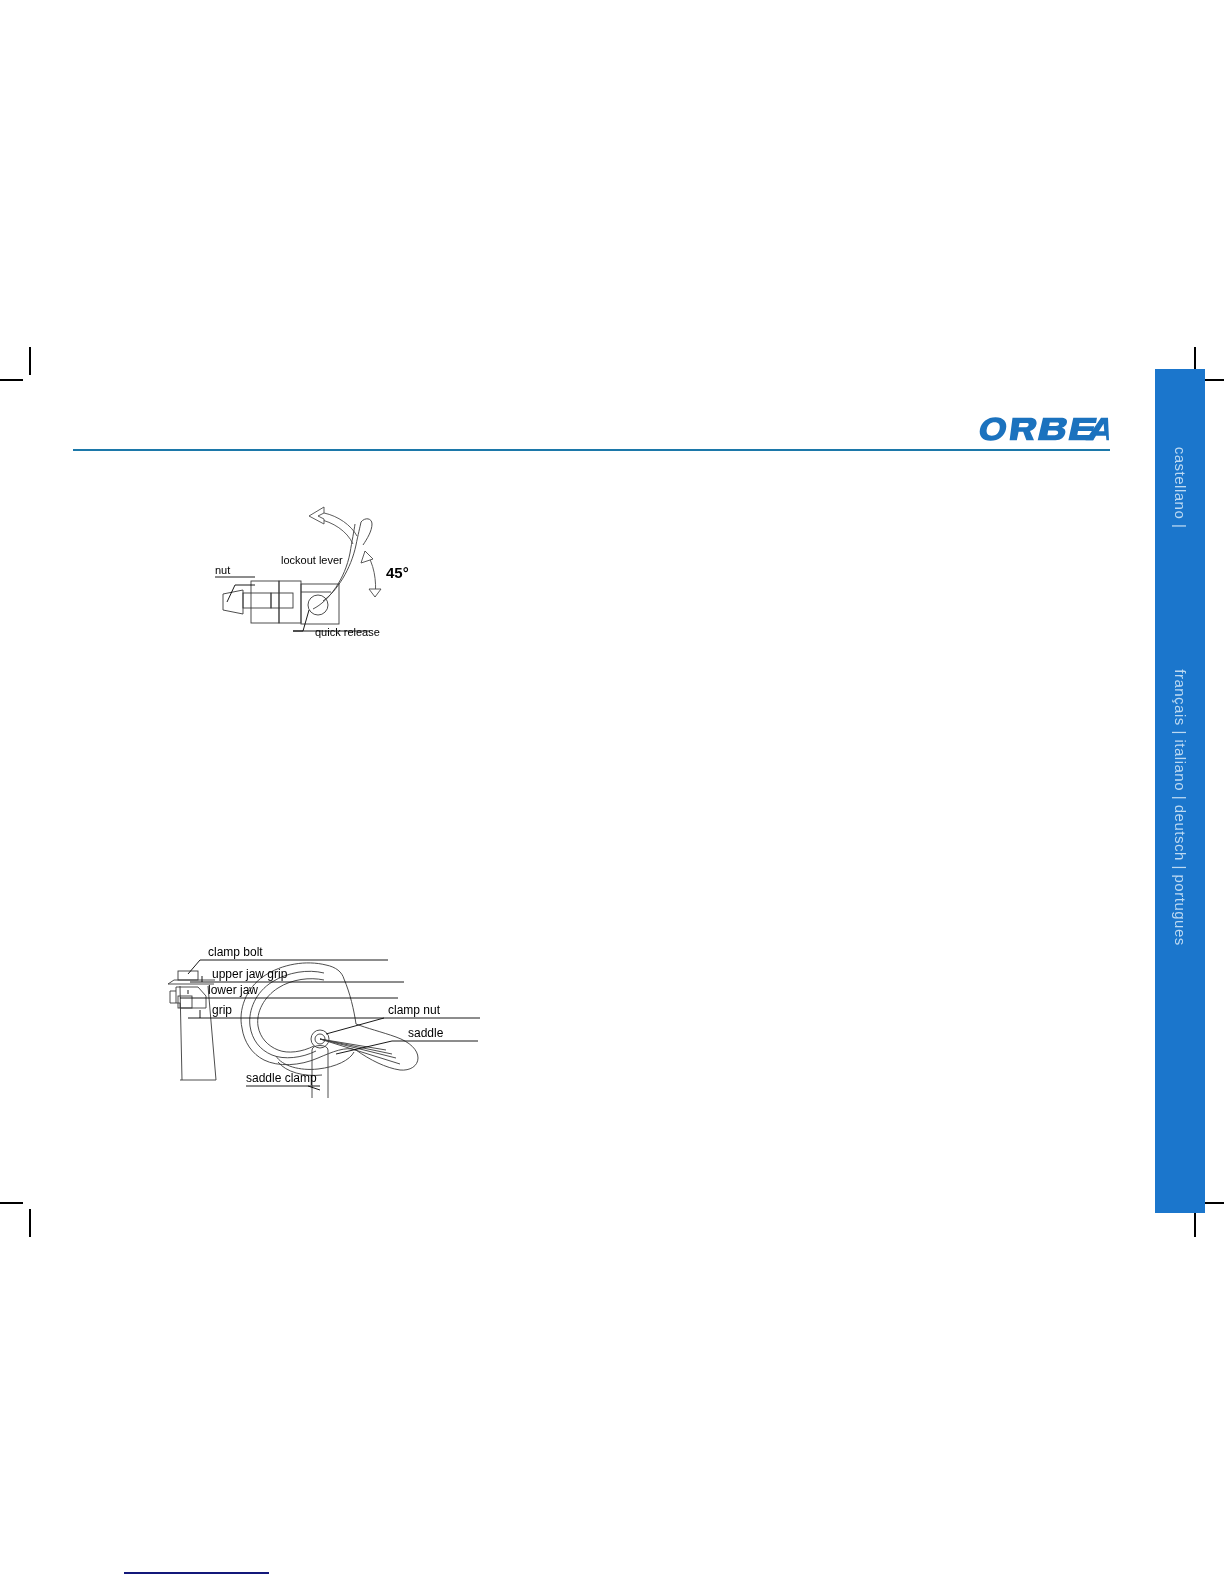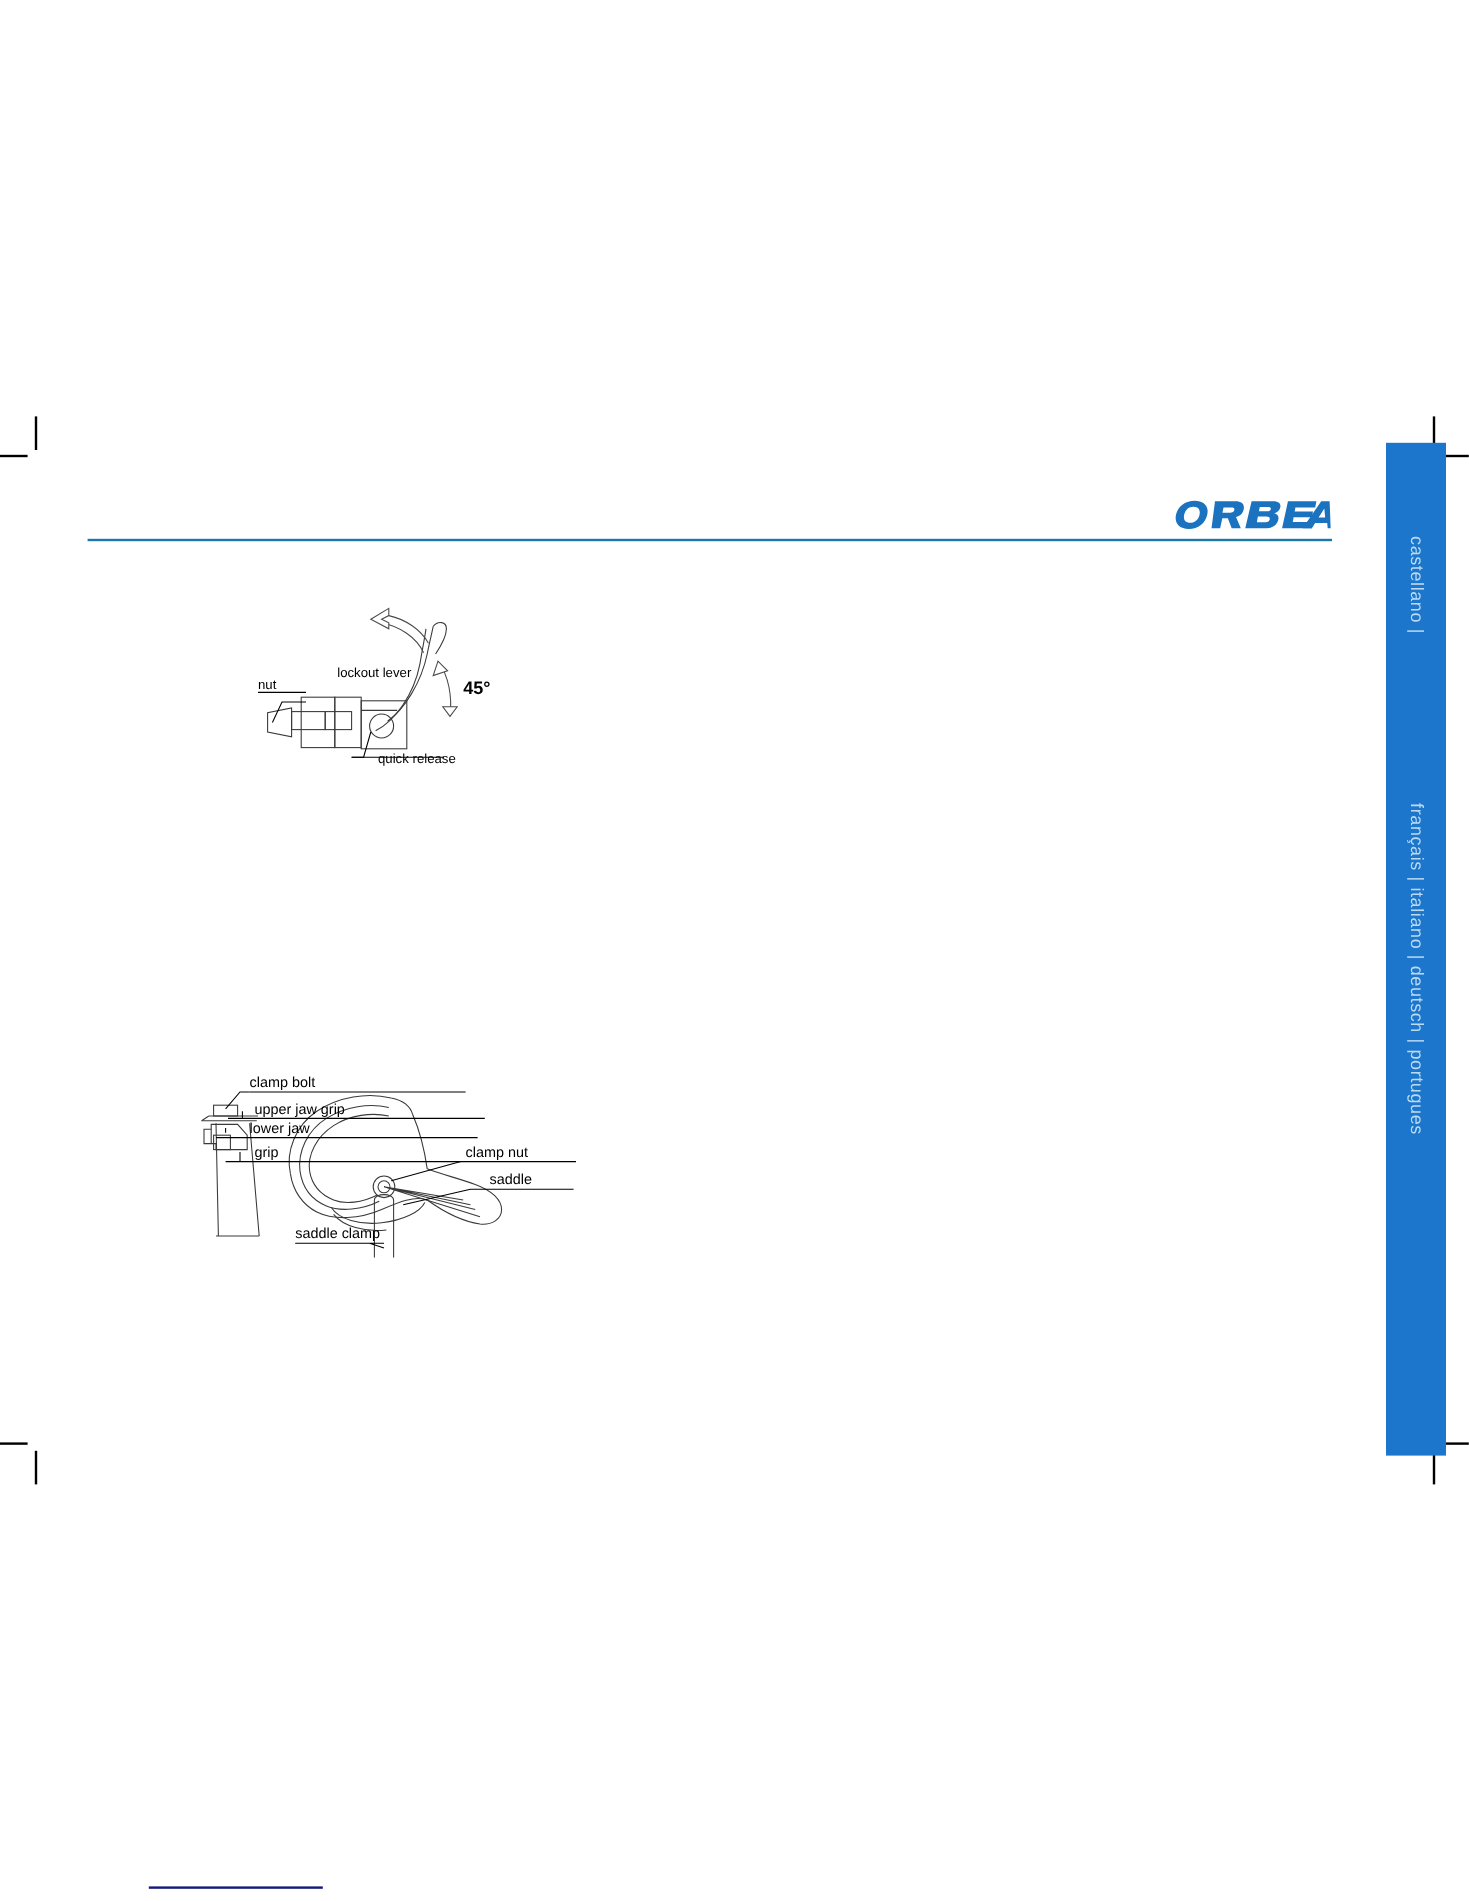--- a/index.html
+++ b/index.html
@@ -90,21 +90,21 @@
   .fig-qr {
     position: absolute;
     left: 205px;
     top: 505px;
     width: 230px;
     height: 145px;
   }
   .fig-saddle {
     position: absolute;
     left: 160px;
-    top: 888px;
+    top: 938px;
     width: 320px;
     height: 165px;
   }
   .fig-qr svg, .fig-saddle svg { display: block; }
 
   
   .footer-rule {
     position: absolute;
     left: 124px;
     top: 1572px;

